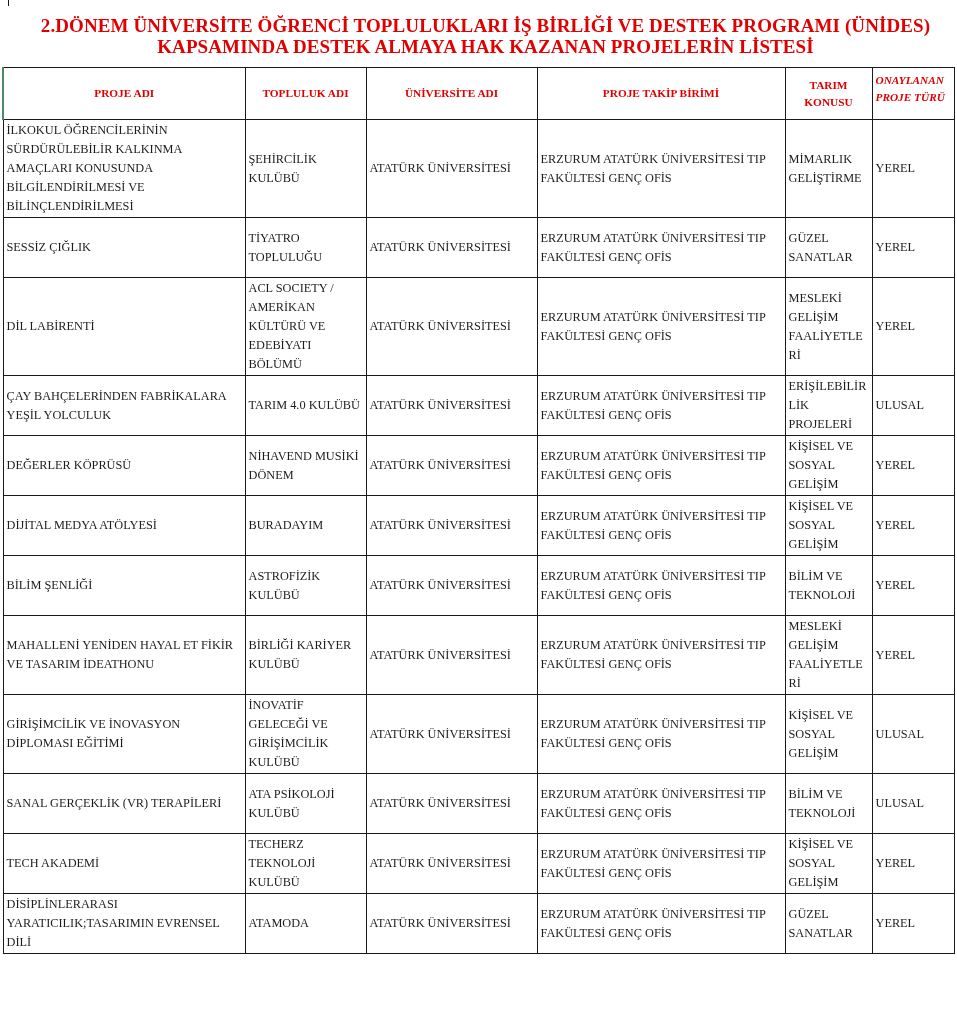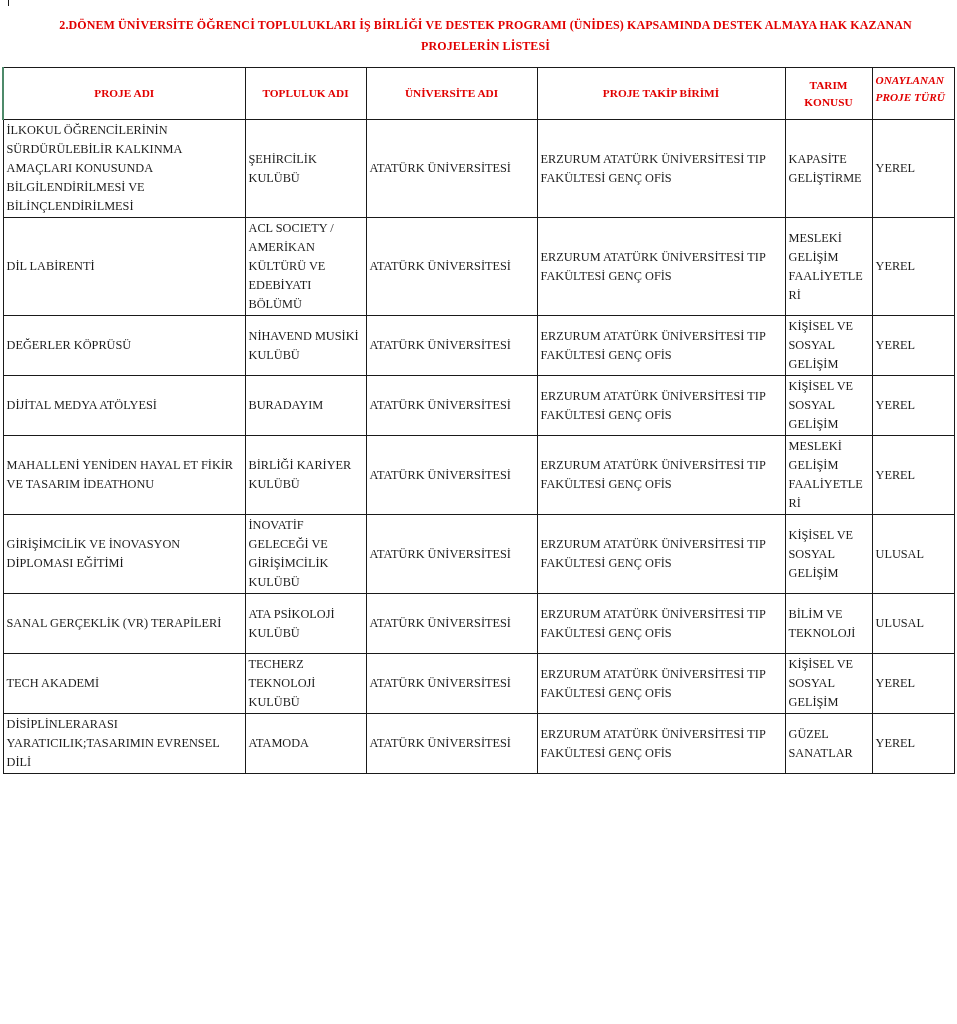--- a/index.html
+++ b/index.html
@@ -17,21 +17,21 @@
   }
   .top-tick{
     position:absolute;left:8px;top:0;width:1px;height:6px;
     background:var(--border);
   }
   .title{
     padding:15px 6px 0 20px;
     text-align:center;
     color:var(--red);
     font-weight:bold;
-    font-size:12px;
+    font-size:19px;
     line-height:21px;
     letter-spacing:0.1px;
   }
   table.projects{
     margin:10px 0 0 2px;
     border-collapse:collapse;
     table-layout:fixed;
     width:951px;
   }
   table.projects th,
@@ -88,45 +88,69 @@
           <th>TARIM KONUSU</th>
           <th>ONAYLANAN PROJE TÜRÜ</th>
         </tr>
     </thead>
     <tbody>
         <tr>
           <td>İLKOKUL ÖĞRENCİLERİNİN SÜRDÜRÜLEBİLİR KALKINMA AMAÇLARI KONUSUNDA BİLGİLENDİRİLMESİ VE BİLİNÇLENDİRİLMESİ</td>
           <td>ŞEHİRCİLİK KULÜBÜ</td>
           <td>ATATÜRK ÜNİVERSİTESİ</td>
           <td>ERZURUM ATATÜRK ÜNİVERSİTESİ TIP FAKÜLTESİ GENÇ OFİS</td>
-          <td>KAPASİTE GELİŞTİRME</td>
+          <td>MİMARLIK GELİŞTİRME</td>
+          <td>YEREL</td>
+        </tr>
+        <tr>
+          <td>SESSİZ ÇIĞLIK</td>
+          <td>TİYATRO TOPLULUĞU</td>
+          <td>ATATÜRK ÜNİVERSİTESİ</td>
+          <td>ERZURUM ATATÜRK ÜNİVERSİTESİ TIP FAKÜLTESİ GENÇ OFİS</td>
+          <td>GÜZEL SANATLAR</td>
           <td>YEREL</td>
         </tr>
         <tr>
           <td>DİL LABİRENTİ</td>
           <td>ACL SOCIETY / AMERİKAN KÜLTÜRÜ VE EDEBİYATI BÖLÜMÜ</td>
           <td>ATATÜRK ÜNİVERSİTESİ</td>
           <td>ERZURUM ATATÜRK ÜNİVERSİTESİ TIP FAKÜLTESİ GENÇ OFİS</td>
           <td>MESLEKİ GELİŞİM FAALİYETLERİ</td>
           <td>YEREL</td>
         </tr>
         <tr>
+          <td>ÇAY BAHÇELERİNDEN FABRİKALARA YEŞİL YOLCULUK</td>
+          <td>TARIM 4.0 KULÜBÜ</td>
+          <td>ATATÜRK ÜNİVERSİTESİ</td>
+          <td>ERZURUM ATATÜRK ÜNİVERSİTESİ TIP FAKÜLTESİ GENÇ OFİS</td>
+          <td>ERİŞİLEBİLİRLİK PROJELERİ</td>
+          <td>ULUSAL</td>
+        </tr>
+        <tr>
           <td>DEĞERLER KÖPRÜSÜ</td>
-          <td>NİHAVEND MUSİKİ KULÜBÜ</td>
+          <td>NİHAVEND MUSİKİ DÖNEM</td>
           <td>ATATÜRK ÜNİVERSİTESİ</td>
           <td>ERZURUM ATATÜRK ÜNİVERSİTESİ TIP FAKÜLTESİ GENÇ OFİS</td>
           <td>KİŞİSEL VE SOSYAL GELİŞİM</td>
           <td>YEREL</td>
         </tr>
         <tr>
           <td>DİJİTAL MEDYA ATÖLYESİ</td>
           <td>BURADAYIM</td>
           <td>ATATÜRK ÜNİVERSİTESİ</td>
           <td>ERZURUM ATATÜRK ÜNİVERSİTESİ TIP FAKÜLTESİ GENÇ OFİS</td>
           <td>KİŞİSEL VE SOSYAL GELİŞİM</td>
+          <td>YEREL</td>
+        </tr>
+        <tr>
+          <td>BİLİM ŞENLİĞİ</td>
+          <td>ASTROFİZİK KULÜBÜ</td>
+          <td>ATATÜRK ÜNİVERSİTESİ</td>
+          <td>ERZURUM ATATÜRK ÜNİVERSİTESİ TIP FAKÜLTESİ GENÇ OFİS</td>
+          <td>BİLİM VE TEKNOLOJİ</td>
           <td>YEREL</td>
         </tr>
         <tr>
           <td>MAHALLENİ YENİDEN HAYAL ET FİKİR VE TASARIM İDEATHONU</td>
           <td>BİRLİĞİ KARİYER KULÜBÜ</td>
           <td>ATATÜRK ÜNİVERSİTESİ</td>
           <td>ERZURUM ATATÜRK ÜNİVERSİTESİ TIP FAKÜLTESİ GENÇ OFİS</td>
           <td>MESLEKİ GELİŞİM FAALİYETLERİ</td>
           <td>YEREL</td>
         </tr>

